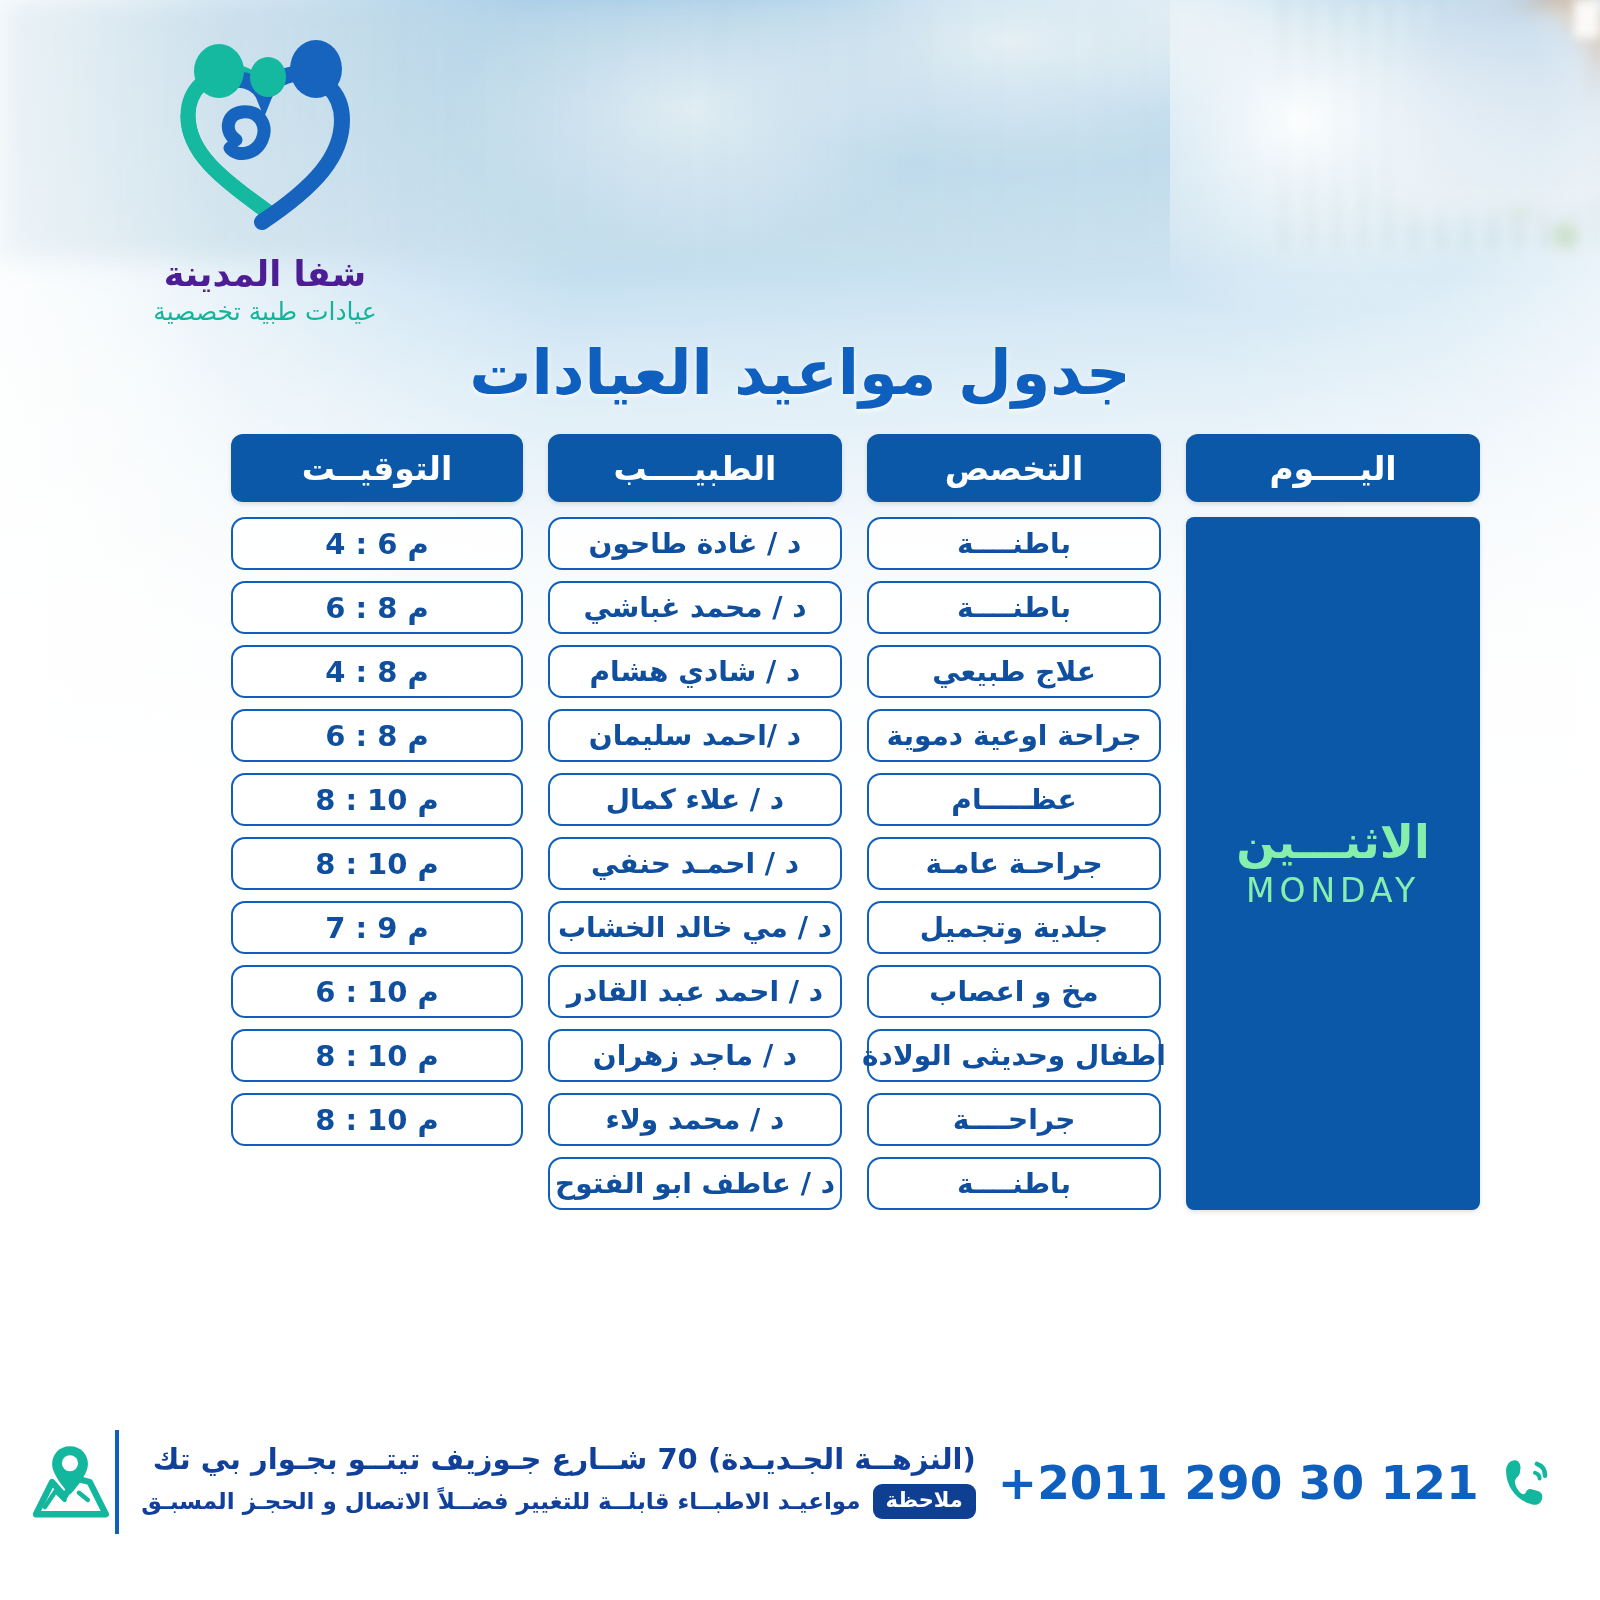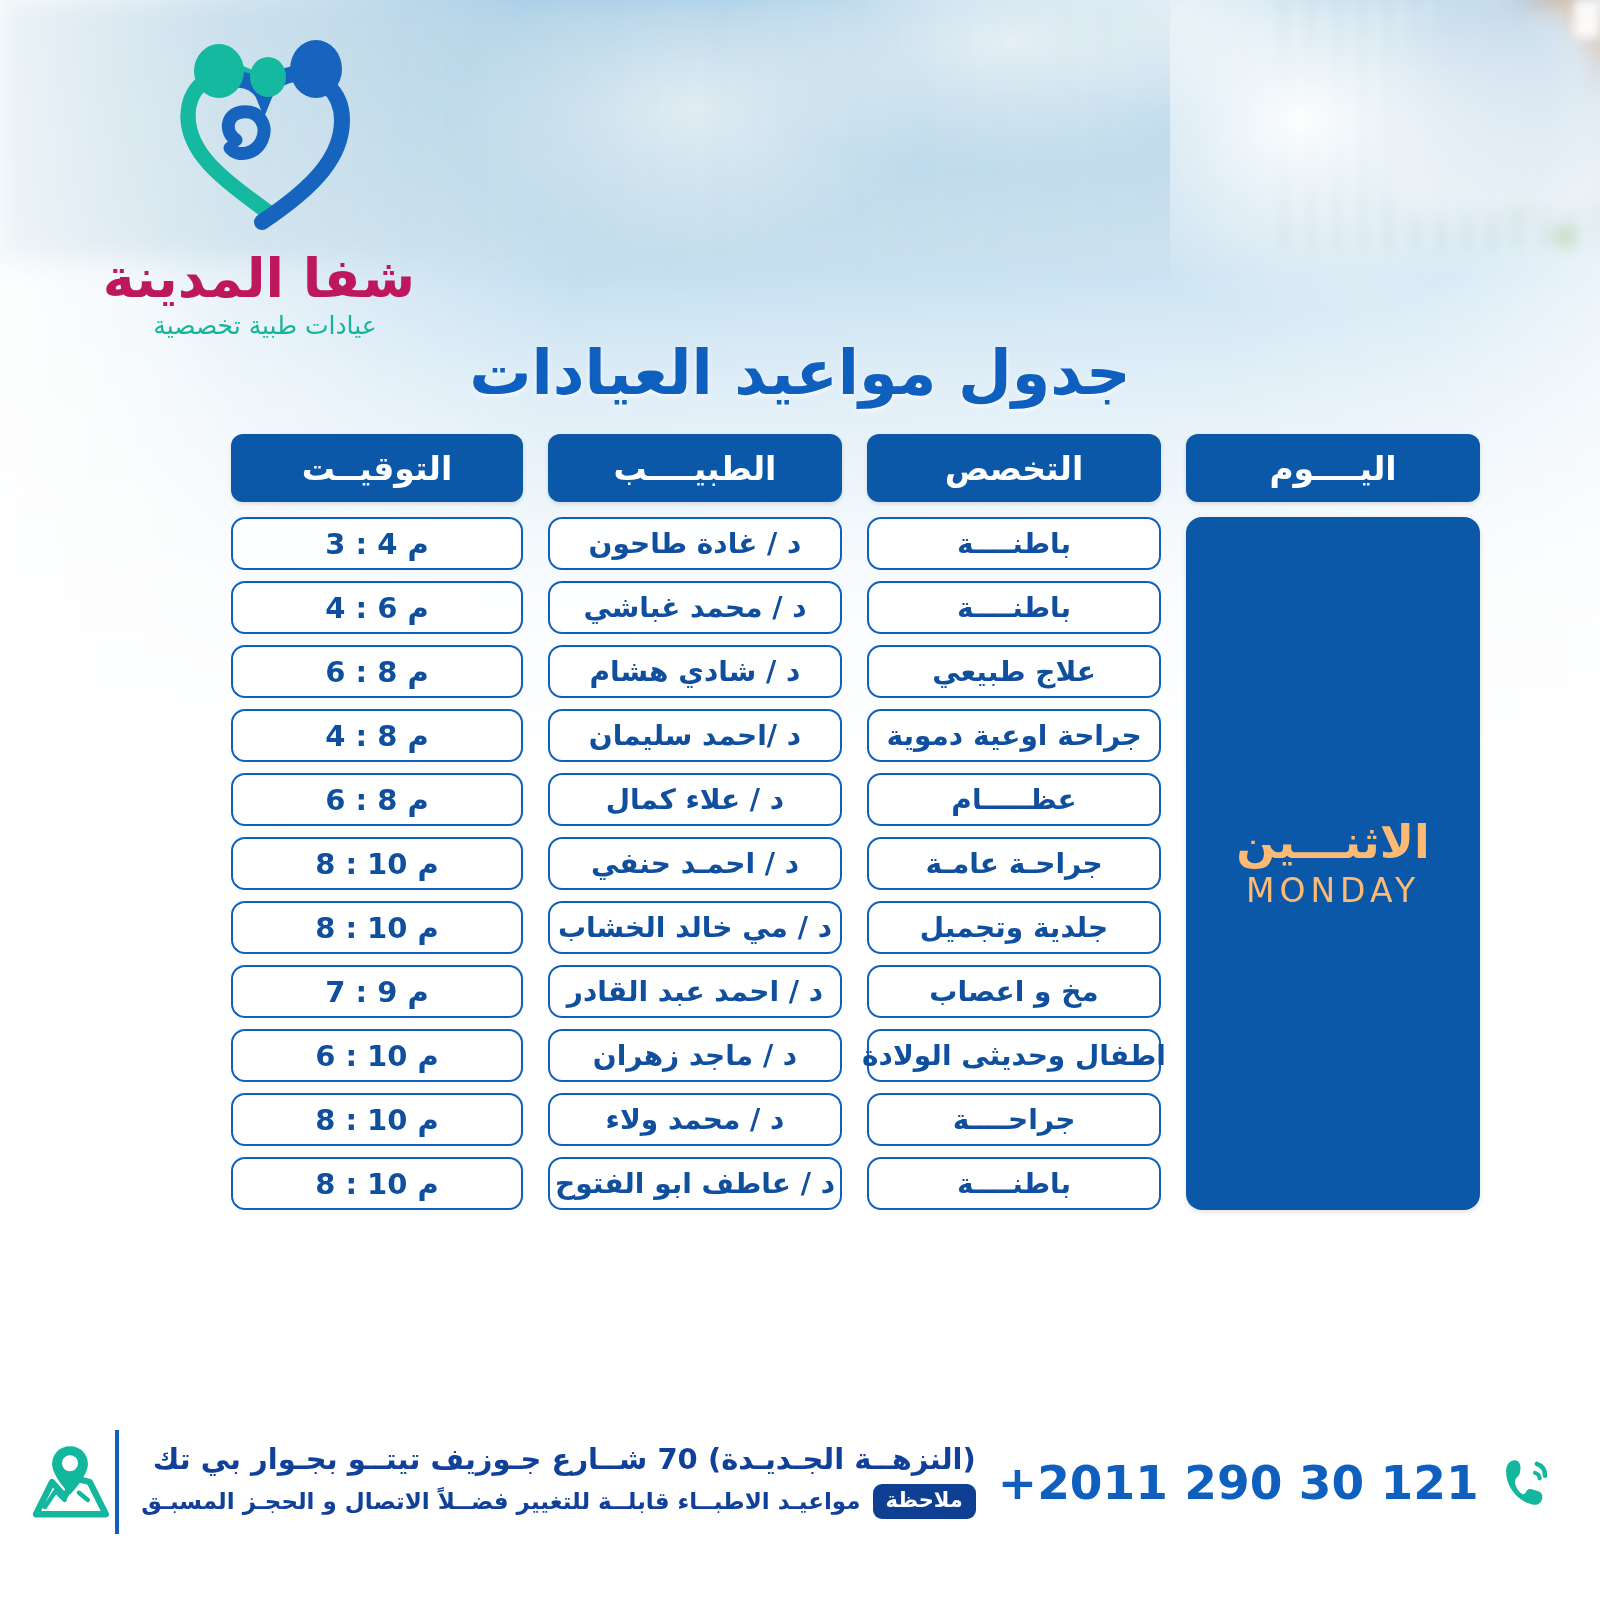--- a/index.html
+++ b/index.html
@@ -164,22 +164,22 @@
   .logo {
     position: absolute;
     top: 36px; right: 1185px;
     width: 300px;
     z-index: 6;
     text-align: center;
     direction: rtl;
   }
   .logo-mark { width: 178px; height: 200px; margin: 0 auto; display: block; }
   .logo-name {
-    font-size: 54px; font-weight: 700; color: #be185d;
-    letter-spacing: -1px; line-height: 1.06; margin-top: 14px;
+    font-size: 35px; font-weight: 700; color: #4c1d95;
+    letter-spacing: -1px; line-height: 1.06; margin-top: 20px;
     white-space: nowrap;
   }
   .logo-tag {
     font-size: 25px; font-weight: 400; color: #14b49a;
     margin-top: 4px; letter-spacing: .5px; white-space: nowrap;
   }
 
   
   .poster-title {
     position: absolute;
@@ -223,22 +223,22 @@
   .body-grid {
     display: grid;
     grid-template-columns: 294px 294px 294px 292px;
     column-gap: 25px;
     margin-top: 15px;
   }
 
   .day-cell {
     grid-row: 1 / span 12;
     background: #0b58a8;
-    border-radius: 16px;
-    color: #fdba74;
+    border-radius: 8px;
+    color: #86efac;
     display: flex;
     flex-direction: column;
     align-items: center;
     justify-content: center;
     box-shadow: 0 2px 5px rgba(0,0,0,.12);
   }
   .day-ar { font-size: 46px; font-weight: 800; line-height: 1.1; letter-spacing: 0px; }
   .day-en { font-size: 33px; font-weight: 400; letter-spacing: 5px; margin-top: 4px; }
 
   .col { display: flex; flex-direction: column; gap: 11px; }
@@ -396,21 +396,20 @@
           <div class="cell">د /احمد سليمان</div>
           <div class="cell">د / علاء كمال</div>
           <div class="cell">د / احمـد حنفي</div>
           <div class="cell">د / مي خالد الخشاب</div>
           <div class="cell">د / احمد عبد القادر</div>
           <div class="cell">د / ماجد زهران</div>
           <div class="cell">د / محمد ولاء</div>
           <div class="cell">د / عاطف ابو الفتوح</div>
         </div>
       <div class="col" id="col-time">
-          <div class="cell time">3 : 4 م</div>
           <div class="cell time">4 : 6 م</div>
           <div class="cell time">6 : 8 م</div>
           <div class="cell time">4 : 8 م</div>
           <div class="cell time">6 : 8 م</div>
           <div class="cell time">8 : 10 م</div>
           <div class="cell time">8 : 10 م</div>
           <div class="cell time">7 : 9 م</div>
           <div class="cell time">6 : 10 م</div>
           <div class="cell time">8 : 10 م</div>
           <div class="cell time">8 : 10 م</div>

